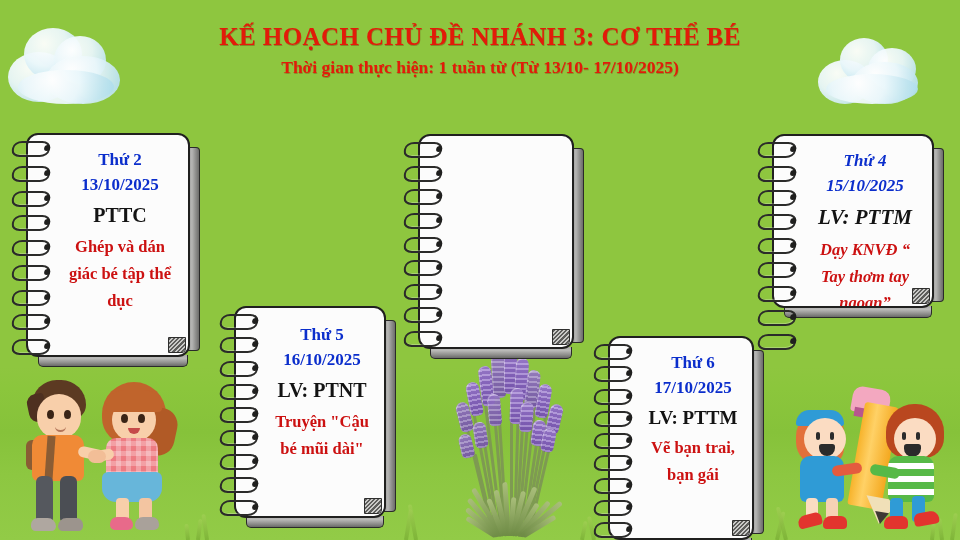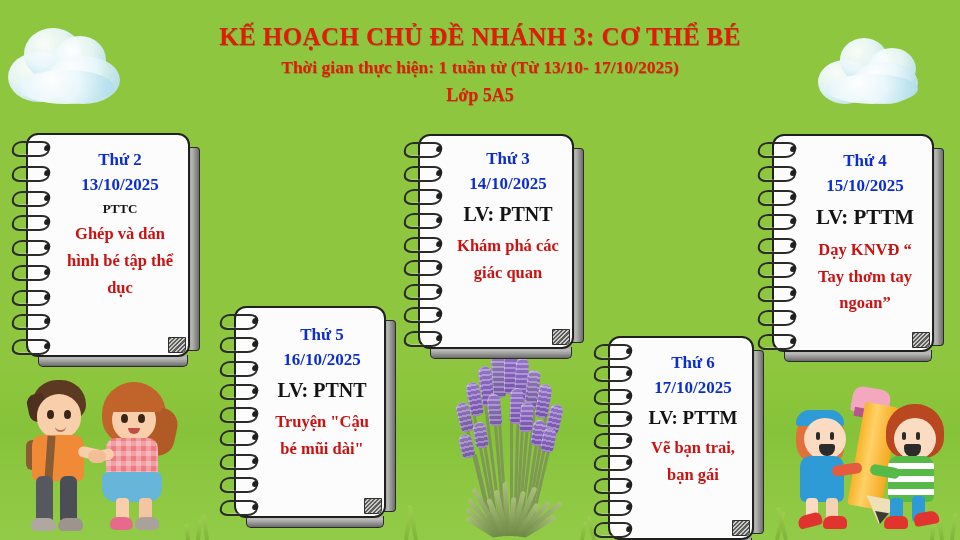--- a/index.html
+++ b/index.html
@@ -203,34 +203,34 @@
   .activity {
     color: #CC1111;
     font-weight: bold;
     font-size: 16.5px;
     line-height: 1.62;
   }
 
   
   #note-mon  { left: 12px;  top: 133px; width: 188px; height: 234px; }
   #note-tue  { left: 404px; top: 134px; width: 180px; height: 225px; }
-  #note-wed  { left: 758px; top: 134px; width: 186px; height: 228px; }
+  #note-wed  { left: 758px; top: 134px; width: 186px; height: 184px; font-style: italic; }
   #note-thu  { left: 220px; top: 306px; width: 176px; height: 222px; }
   #note-fri  { left: 594px; top: 317px; width: 170px; height: 214px; margin-top: 19px; }
 
   #note-mon .note-content  { padding-top: 12px; }
   #note-tue .note-content  { padding-top: 10px; }
   #note-wed .note-content  { padding-top: 12px; }
   #note-thu .note-content  { padding-top: 14px; }
   #note-fri .note-content  { padding-top: 12px; }
 
   #note-wed .field { font-size: 21px; }
   #note-thu .field { font-size: 20px; }
   #note-fri .field { font-size: 19px; }
-  #note-mon .field { font-size: 13px; }
+  #note-mon .field { font-size: 20px; }
 
   
   .illus { position: absolute; z-index: 4; pointer-events: none; }
 
   
   .kids-left { left: 6px; bottom: 2px; width: 172px; height: 162px; }
 
   .fig { position: absolute; }
 
   
@@ -405,58 +405,51 @@
     <span class="puff p1"></span>
       <span class="puff p2"></span>
       <span class="puff p3"></span>
     <span class="puff p4"></span>
       <span class="puff p5"></span>
   </div>
 
   <div class="header">
     <div class="title-main">KẾ HOẠCH CHỦ ĐỀ NHÁNH 3: CƠ THỂ BÉ</div>
     <div class="title-sub">Thời gian thực hiện:  1 tuần từ  (Từ 13/10- 17/10/2025)</div>
-    <div class="title-class">Lớp 5A5</div>
   </div>
 
   <div class="note" id="note-mon">
     <div class="note-edge-right"></div>
     <div class="note-edge-bottom"></div>
     <div class="note-body">
       <div class="note-content">
         <div class="day-name">Thứ 2</div>
         <div class="day-date">13/10/2025</div>
         <div class="field">PTTC</div>
-        <div class="activity">Ghép và dán hình bé tập thể dục</div>
+        <div class="activity">Ghép và dán giác bé tập thể dục</div>
       </div>
       <div class="note-corner"></div>
     </div>
     <div class="spiral">
         <span class="ring" style="top: 0px;"></span>
         <span class="ring" style="top: 25px;"></span>
         <span class="ring" style="top: 50px;"></span>
         <span class="ring" style="top: 74px;"></span>
         <span class="ring" style="top: 99px;"></span>
         <span class="ring" style="top: 124px;"></span>
         <span class="ring" style="top: 149px;"></span>
         <span class="ring" style="top: 173px;"></span>
         <span class="ring" style="top: 198px;"></span>
       </div>
   </div>
 
   <div class="note" id="note-tue">
     <div class="note-edge-right"></div>
     <div class="note-edge-bottom"></div>
     <div class="note-body">
-      <div class="note-content">
-        <div class="day-name">Thứ 3</div>
-        <div class="day-date">14/10/2025</div>
-        <div class="field">LV: PTNT</div>
-        <div class="activity">Khám phá các giác quan</div>
-      </div>
       <div class="note-corner"></div>
     </div>
     <div class="spiral">
         <span class="ring" style="top: 0px;"></span>
         <span class="ring" style="top: 24px;"></span>
         <span class="ring" style="top: 47px;"></span>
         <span class="ring" style="top: 71px;"></span>
         <span class="ring" style="top: 95px;"></span>
         <span class="ring" style="top: 118px;"></span>
         <span class="ring" style="top: 142px;"></span>

